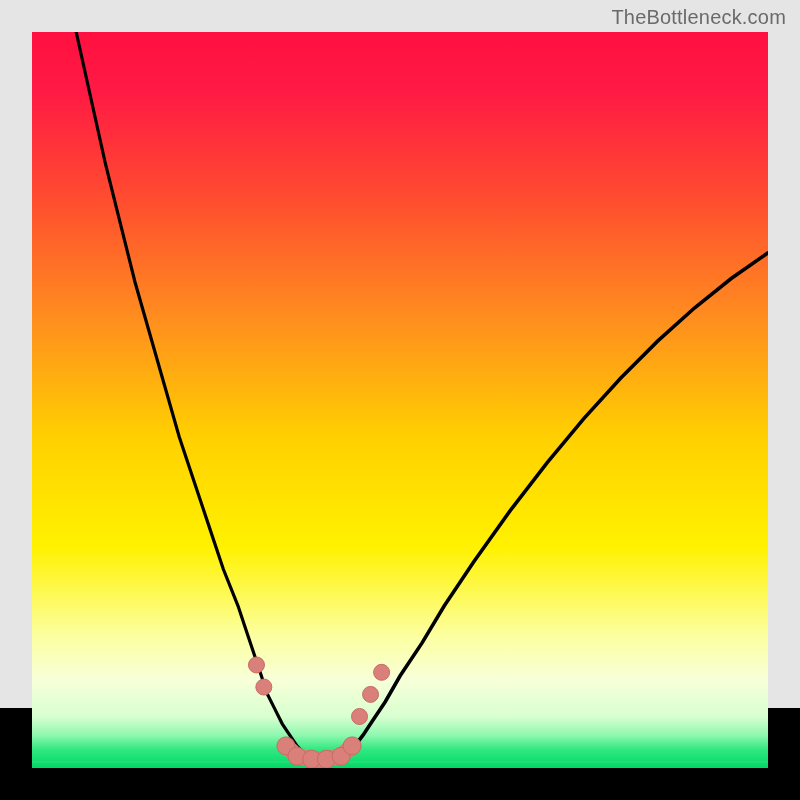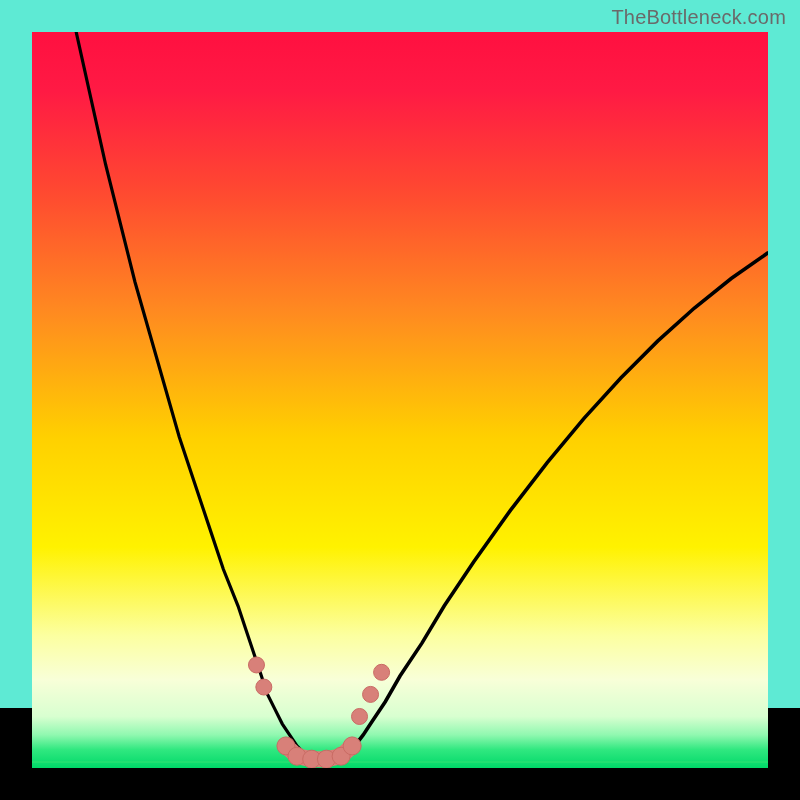--- a/index.html
+++ b/index.html
@@ -10,21 +10,21 @@
     background: #000;
     overflow: hidden;
     font-family: Arial, Helvetica, sans-serif;
   }
   .frame {
     position: absolute;
     left: 0;
     top: 0;
     width: 800px;
     height: 708px;
-    background: #5eead4;
+    background: #e5e5e5;
   }
   .plot-area {
     position: absolute;
     left: 32px;
     top: 32px;
     width: 736px;
     height: 736px;
     overflow: hidden;
   }
   .gradient {

